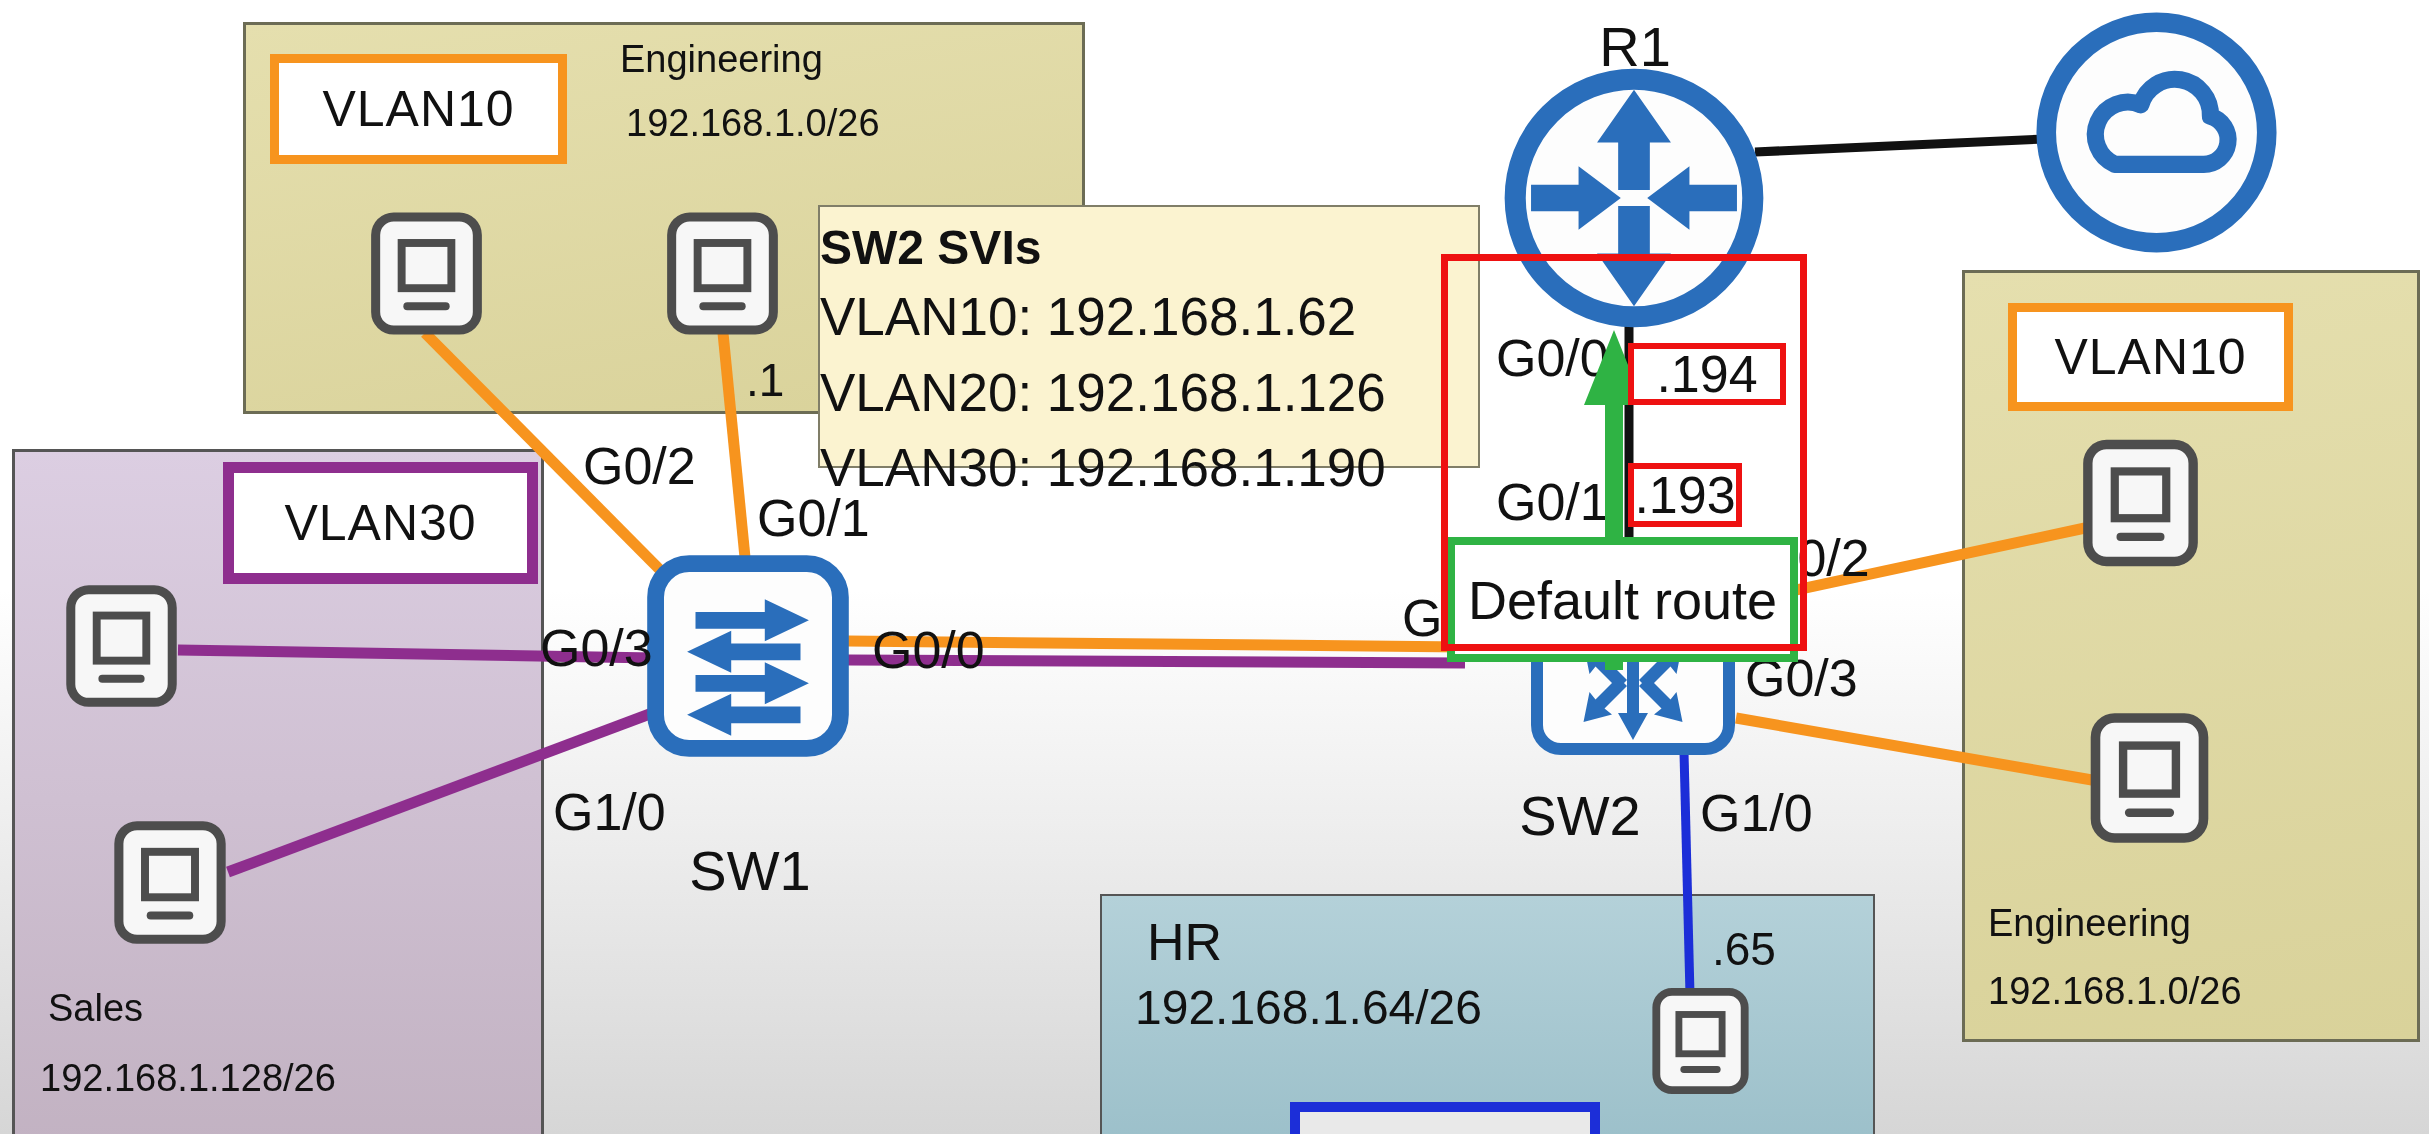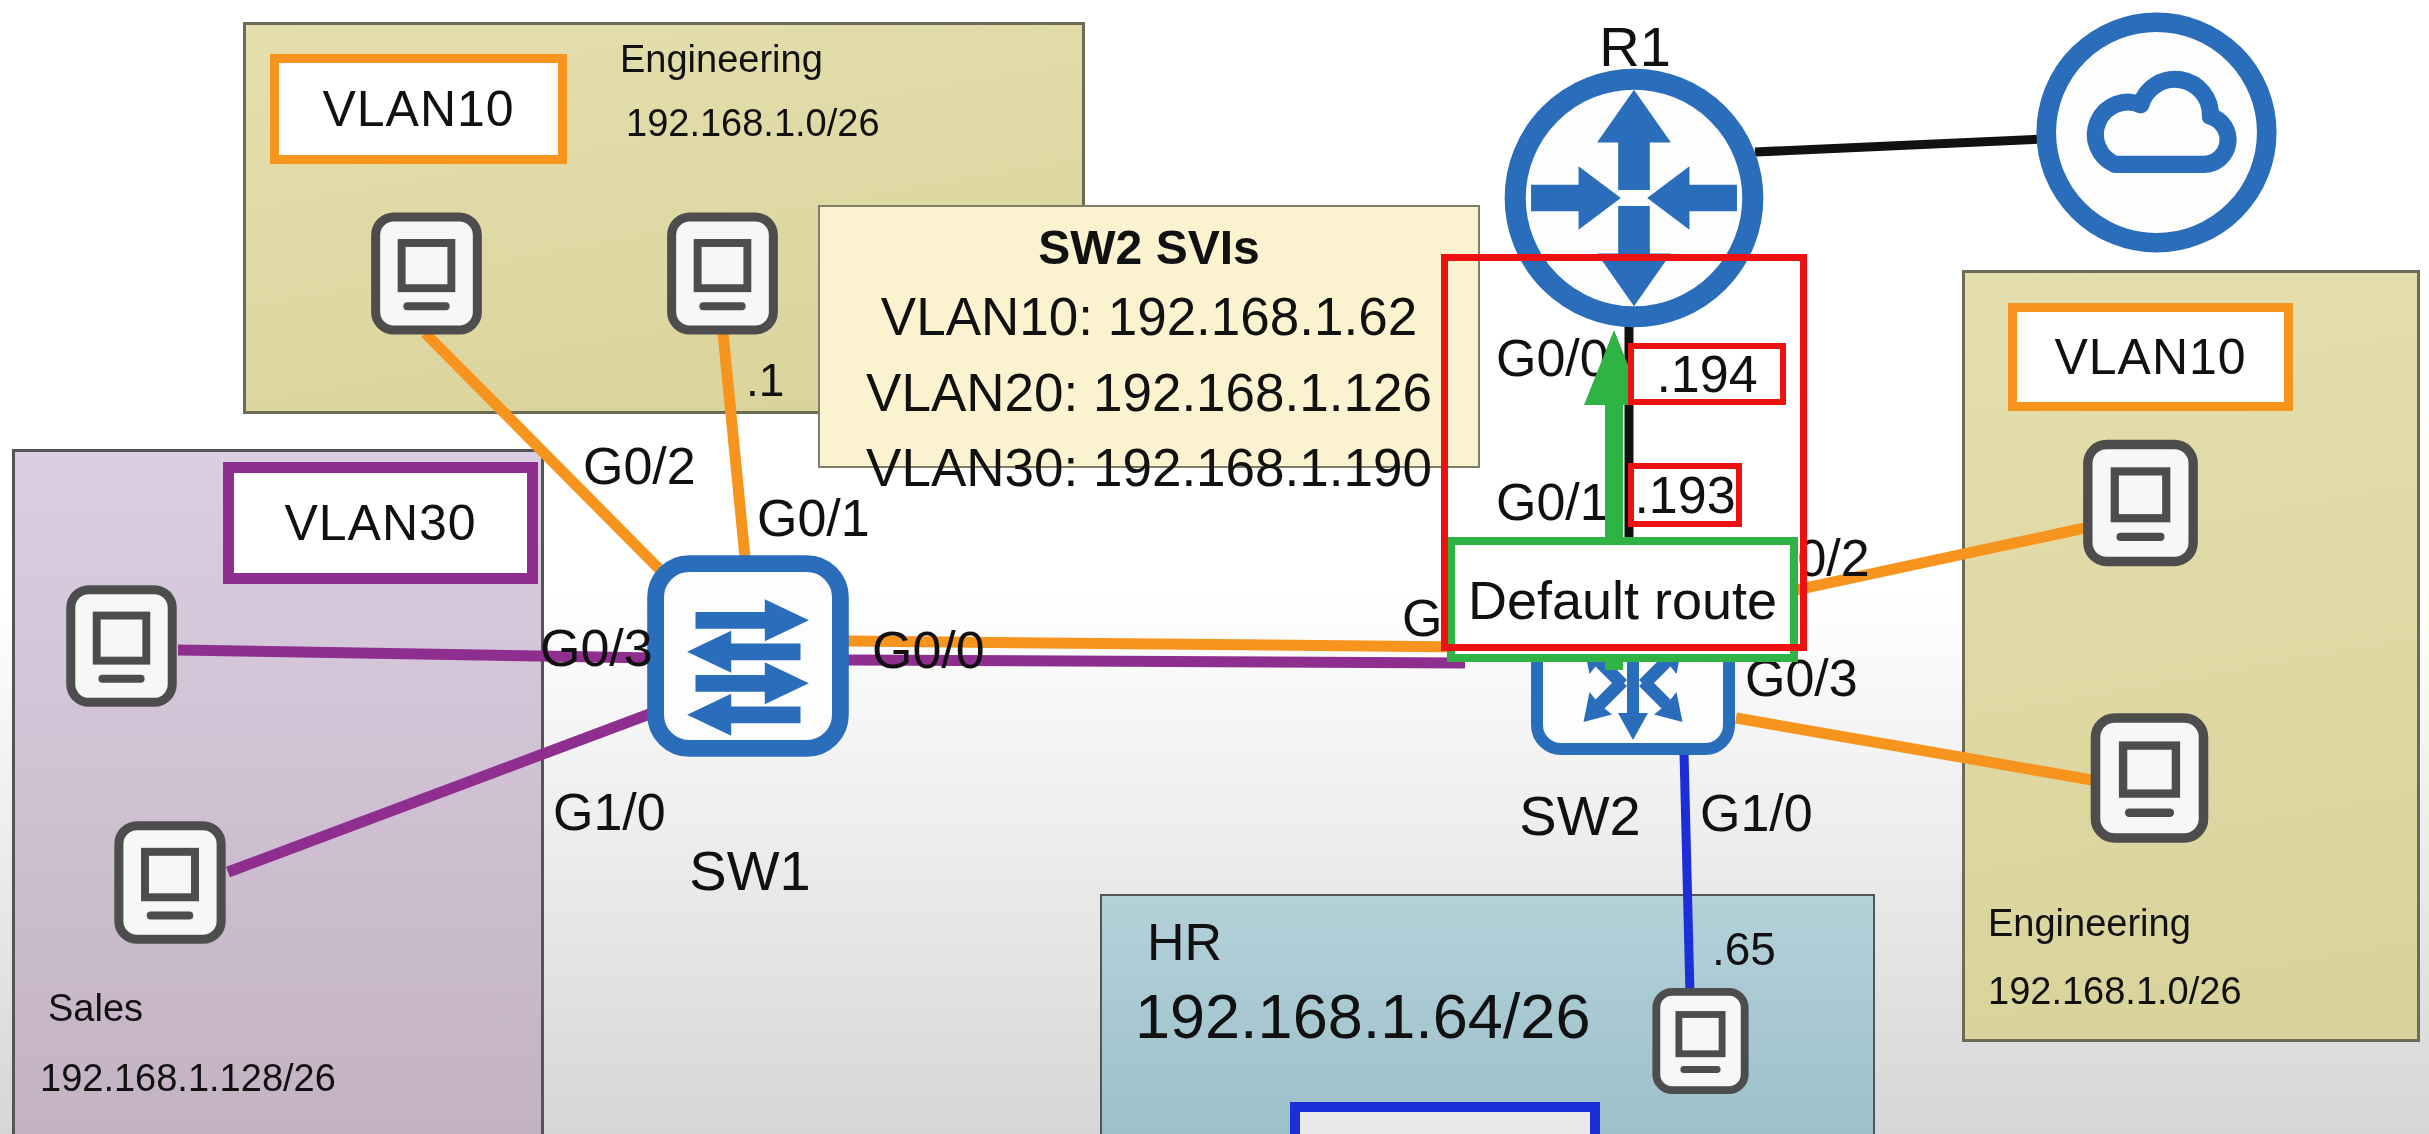--- a/index.html
+++ b/index.html
@@ -14,21 +14,21 @@
   .zone-hr{background:linear-gradient(180deg,#b4d1d9 0%,#9cc0ca 100%);border:2px solid #555;}
   .vlan-chip{position:absolute;box-sizing:border-box;background:#fff;display:flex;align-items:center;justify-content:center;
     font-size:50px;letter-spacing:1px;}
   .chip-orange{border:9px solid #f7941e;}
   .chip-purple{border:11px solid #8e2e8e;}
   .chip-blue{border:10px solid #1c2ed8;background:#e9e9e9;justify-content:center;align-items:flex-start;padding-top:12px;}
   .ztxt{position:absolute;font-size:38px;white-space:nowrap;line-height:1.1;}
   .computer{position:absolute;z-index:3;}
   .links{position:absolute;left:0;top:0;z-index:2;pointer-events:none;}
   .note{position:absolute;z-index:3;box-sizing:border-box;background:#fbf3d0;border:2px solid #807e68;
-    display:flex;flex-direction:column;align-items:center;padding-top:10px;}
+    display:flex;flex-direction:column;align-items:flex-start;padding-top:10px;}
   .note .t{font-size:48px;font-weight:bold;line-height:1.3;}
   .note .l{font-size:53px;line-height:1.42;white-space:nowrap;}
   .device{position:absolute;z-index:4;}
   .devlabel{position:absolute;z-index:4;font-size:56px;text-align:center;white-space:nowrap;}
   .port{position:absolute;z-index:5;font-size:52px;white-space:nowrap;}
   .hostip{position:absolute;z-index:5;font-size:46px;white-space:nowrap;}
   .garrow{position:absolute;z-index:5;}
   .defroute{position:absolute;z-index:6;box-sizing:border-box;background:#fff;border:8px solid #2fb344;
     display:flex;align-items:center;justify-content:center;font-size:54px;white-space:nowrap;}
   .redbox{position:absolute;z-index:7;box-sizing:border-box;border:7px solid #ee1111;}
@@ -73,21 +73,21 @@
       <rect x="5" y="5" width="90" height="100" rx="16" fill="#f7f7f7" stroke="#4d4d4d" stroke-width="8"></rect>
       <rect x="28" y="28" width="44" height="40" fill="none" stroke="#4d4d4d" stroke-width="7"></rect>
       <line x1="33" y1="84" x2="67" y2="84" stroke="#4d4d4d" stroke-width="7" stroke-linecap="round"></line>
     </svg>
     <div class="ztxt" style="left:33px;top:536px;">Sales</div>
     <div class="ztxt" style="left:25px;top:606px;">192.168.1.128/26</div>
   </div>
 
   <div class="zone zone-hr" style="left:1100px;top:894px;width:775px;height:250px;">
     <div class="ztxt" style="left:45px;top:18px;font-size:52px;">HR</div>
-    <div class="ztxt" style="left:33px;top:86px;font-size:63px;">192.168.1.64/26</div>
+    <div class="ztxt" style="left:33px;top:86px;font-size:48px;">192.168.1.64/26</div>
     <svg class="computer" style="left:537px;top:91px;" width="123" height="108" viewBox="0 0 100 110">
       <rect x="5" y="5" width="90" height="100" rx="16" fill="#f7f7f7" stroke="#4d4d4d" stroke-width="8"></rect>
       <rect x="28" y="28" width="44" height="40" fill="none" stroke="#4d4d4d" stroke-width="7"></rect>
       <line x1="33" y1="84" x2="67" y2="84" stroke="#4d4d4d" stroke-width="7" stroke-linecap="round"></line>
     </svg>
     <div class="vlan-chip chip-blue" style="left:188px;top:206px;width:310px;height:95px;font-size:52px;">
       <span>VLAN20</span>
     </div>
   </div>
   <div class="hostip" style="left:1712px;top:922px;">.65</div>

